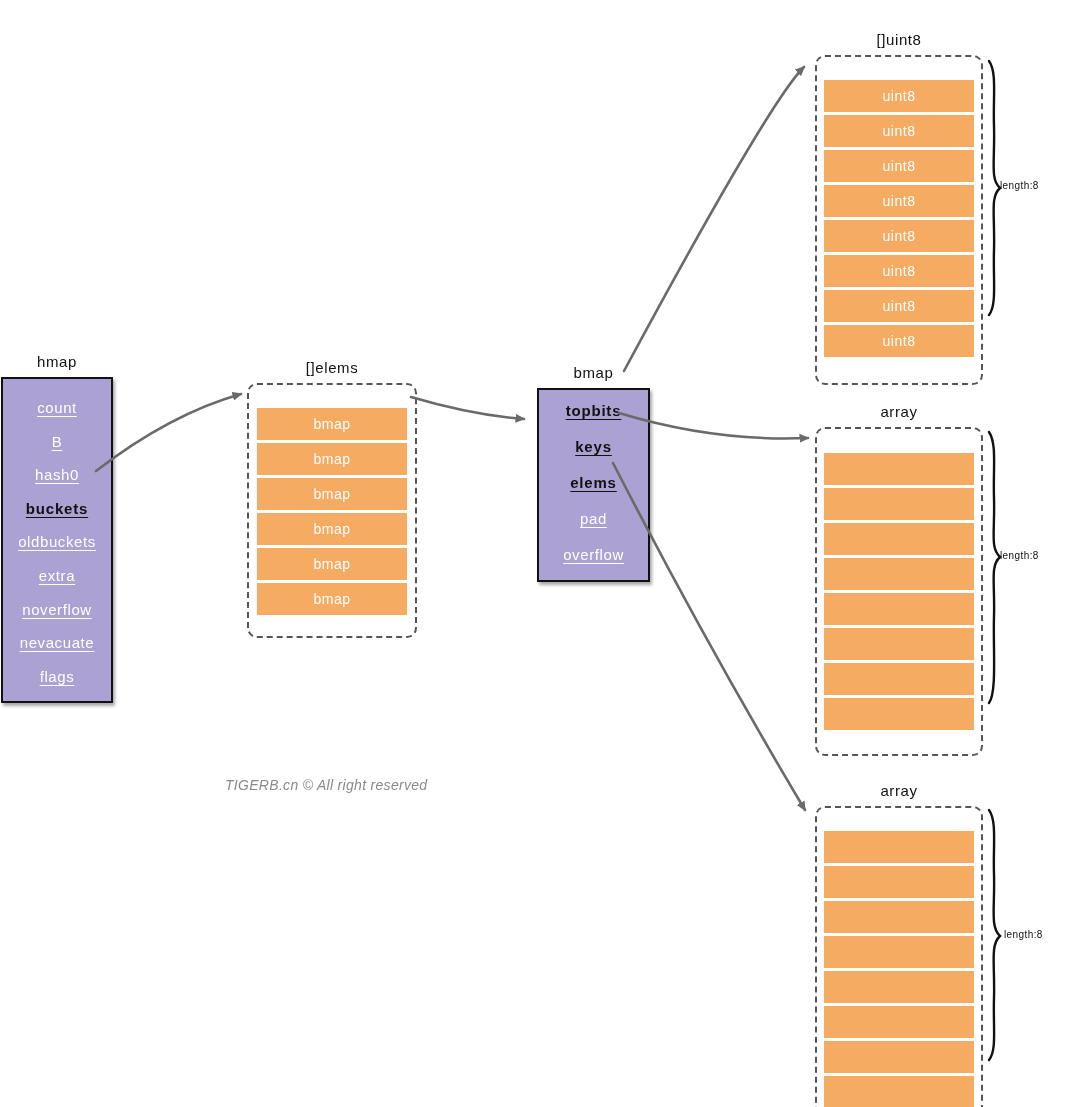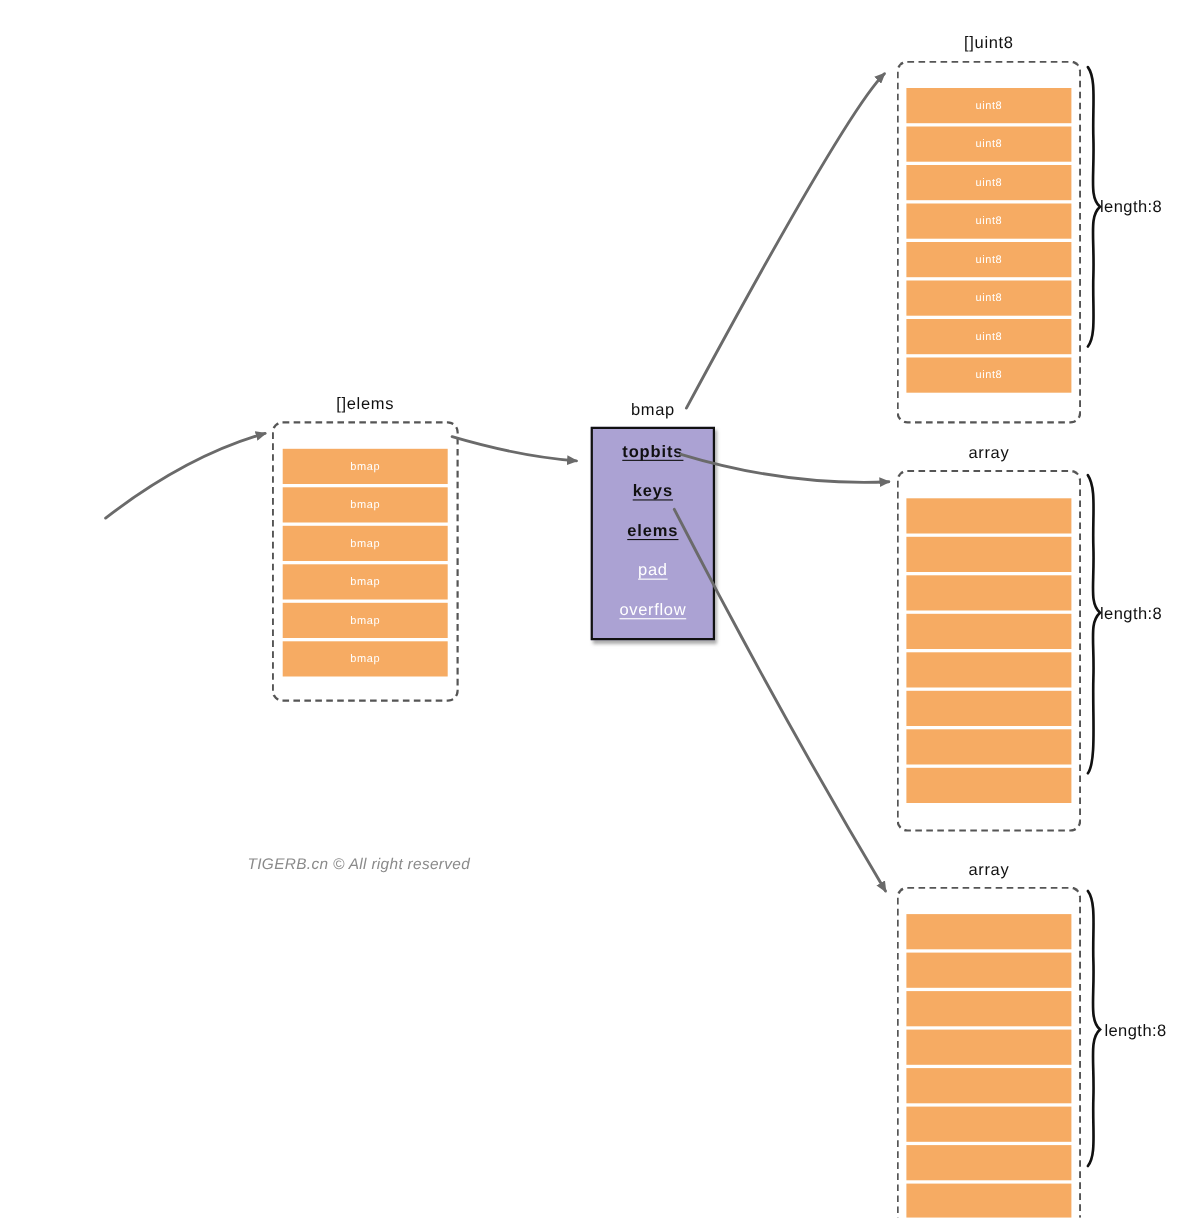--- a/index.html
+++ b/index.html
@@ -26,33 +26,47 @@
     text-decoration:underline;text-underline-offset:3px;
   }
   .field.em{color:#111;font-weight:bold;letter-spacing:.8px;}
   .dashed-body{
     border:2px dashed #555;border-radius:10px;background:#fff;box-sizing:border-box;
   }
   .rows{display:flex;flex-direction:column;gap:3px;}
   .cell{
     background:#f6ab63;height:32px;flex:0 0 32px;
     display:flex;align-items:center;justify-content:center;
-    color:#fff;font-size:10px;letter-spacing:.5px;text-align:right;
+    color:#fff;font-size:14px;letter-spacing:.5px;text-align:right;
   }
-  .len-label{position:absolute;z-index:7;font-size:15px;color:#111;letter-spacing:.4px;white-space:nowrap;}
+  .len-label{position:absolute;z-index:7;font-size:10px;color:#111;letter-spacing:.4px;white-space:nowrap;}
   .watermark{
     position:absolute;left:225px;top:777px;width:210px;
     font-style:italic;font-size:14px;color:#8a8a8a;letter-spacing:.3px;z-index:1;
   }
 </style>
 </head>
 <body>
 
 <div class="canvas">
 
+  <div class="boxwrap" style="left:1px;top:322px;width:112px;">
+    <div class="box-title">hmap</div>
+    <div class="solid-body hmap-body">
+      <span class="field">count</span>
+      <span class="field">B</span>
+      <span class="field">hash0</span>
+      <span class="field em">buckets</span>
+      <span class="field">oldbuckets</span>
+      <span class="field">extra</span>
+      <span class="field">noverflow</span>
+      <span class="field">nevacuate</span>
+      <span class="field">flags</span>
+    </div>
+  </div>
 
   <div class="boxwrap" style="left:247px;top:328px;width:170px;">
     <div class="box-title">[]elems</div>
     <div class="dashed-body" style="height:255px;">
       <div class="rows" style="padding:23px 8px 0;">
         <div class="cell">bmap</div>
         <div class="cell">bmap</div>
         <div class="cell">bmap</div>
         <div class="cell">bmap</div>
         <div class="cell">bmap</div>

